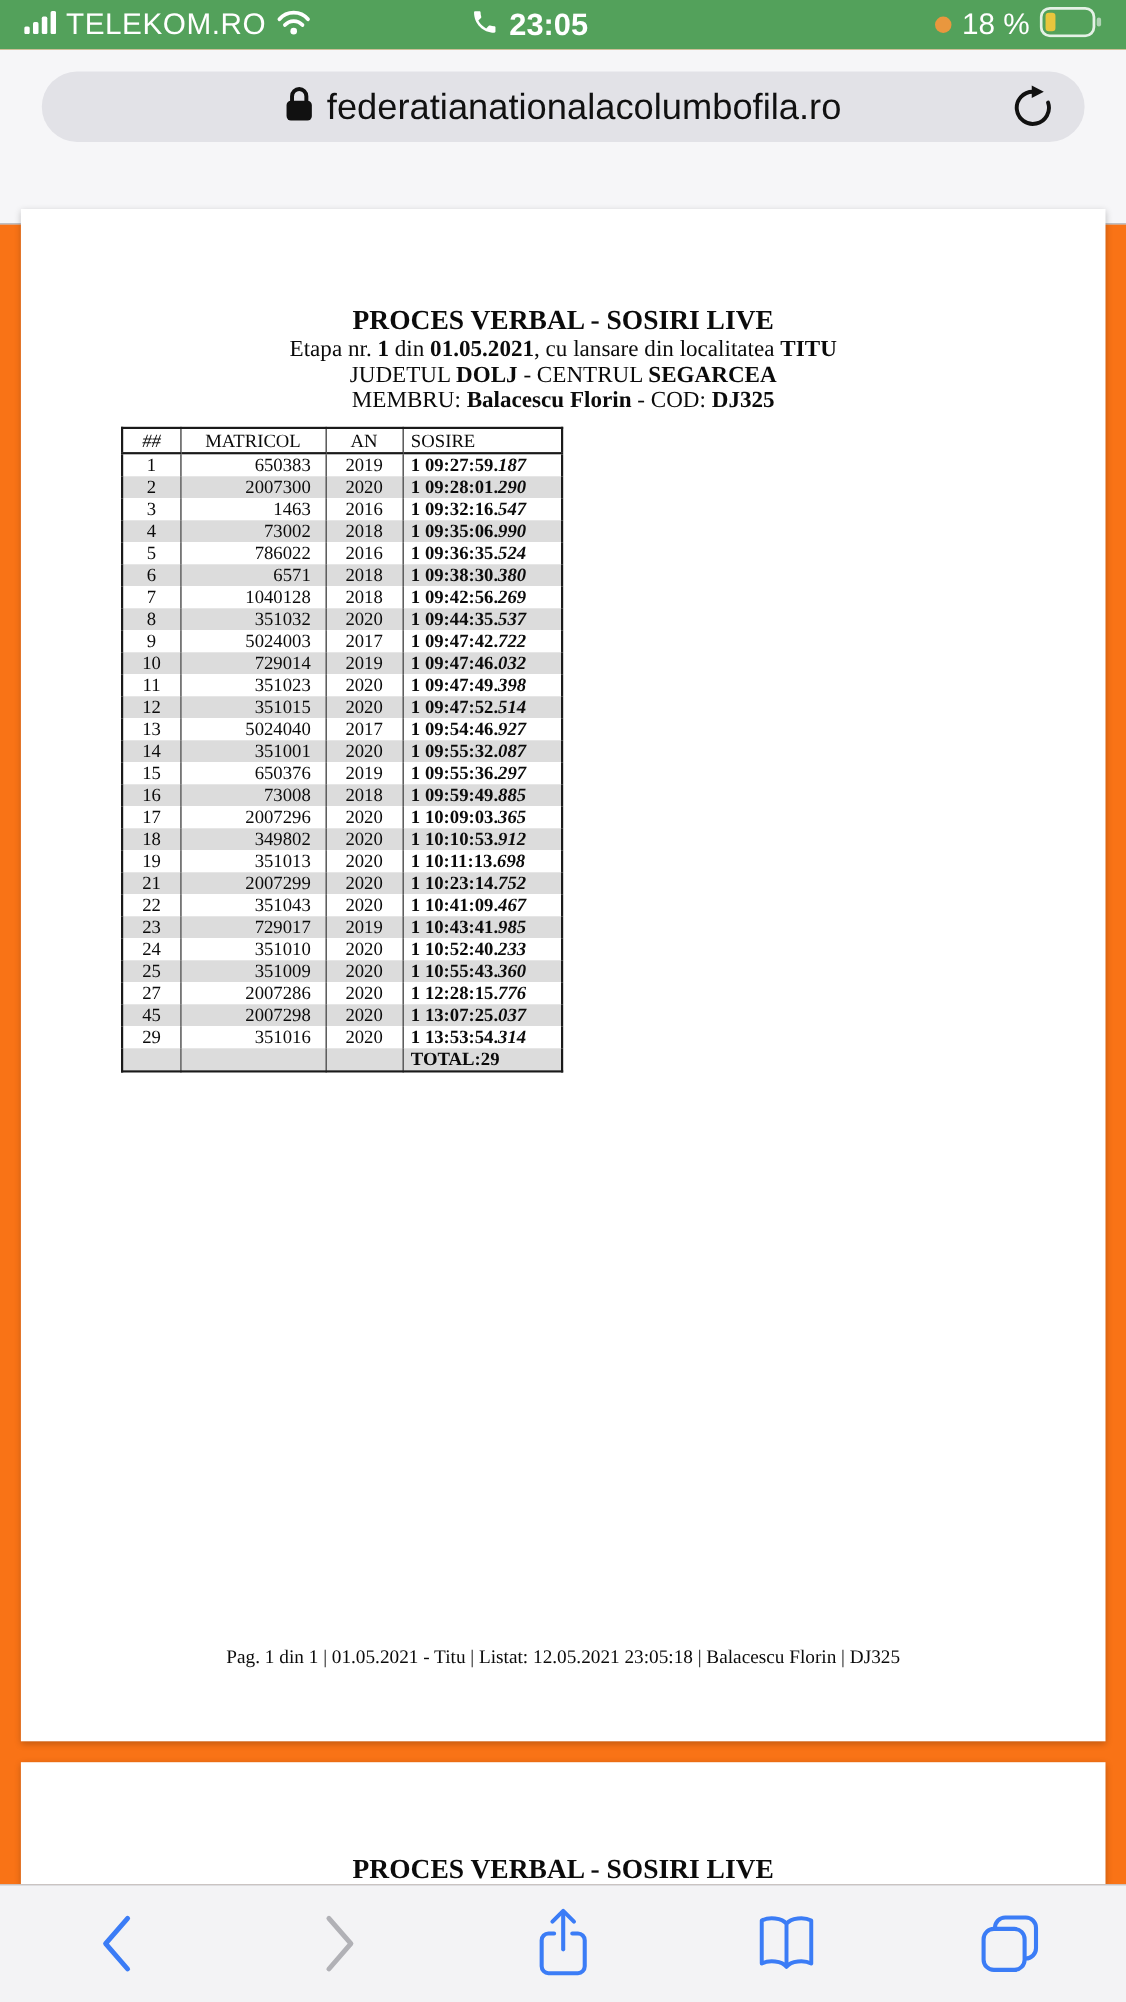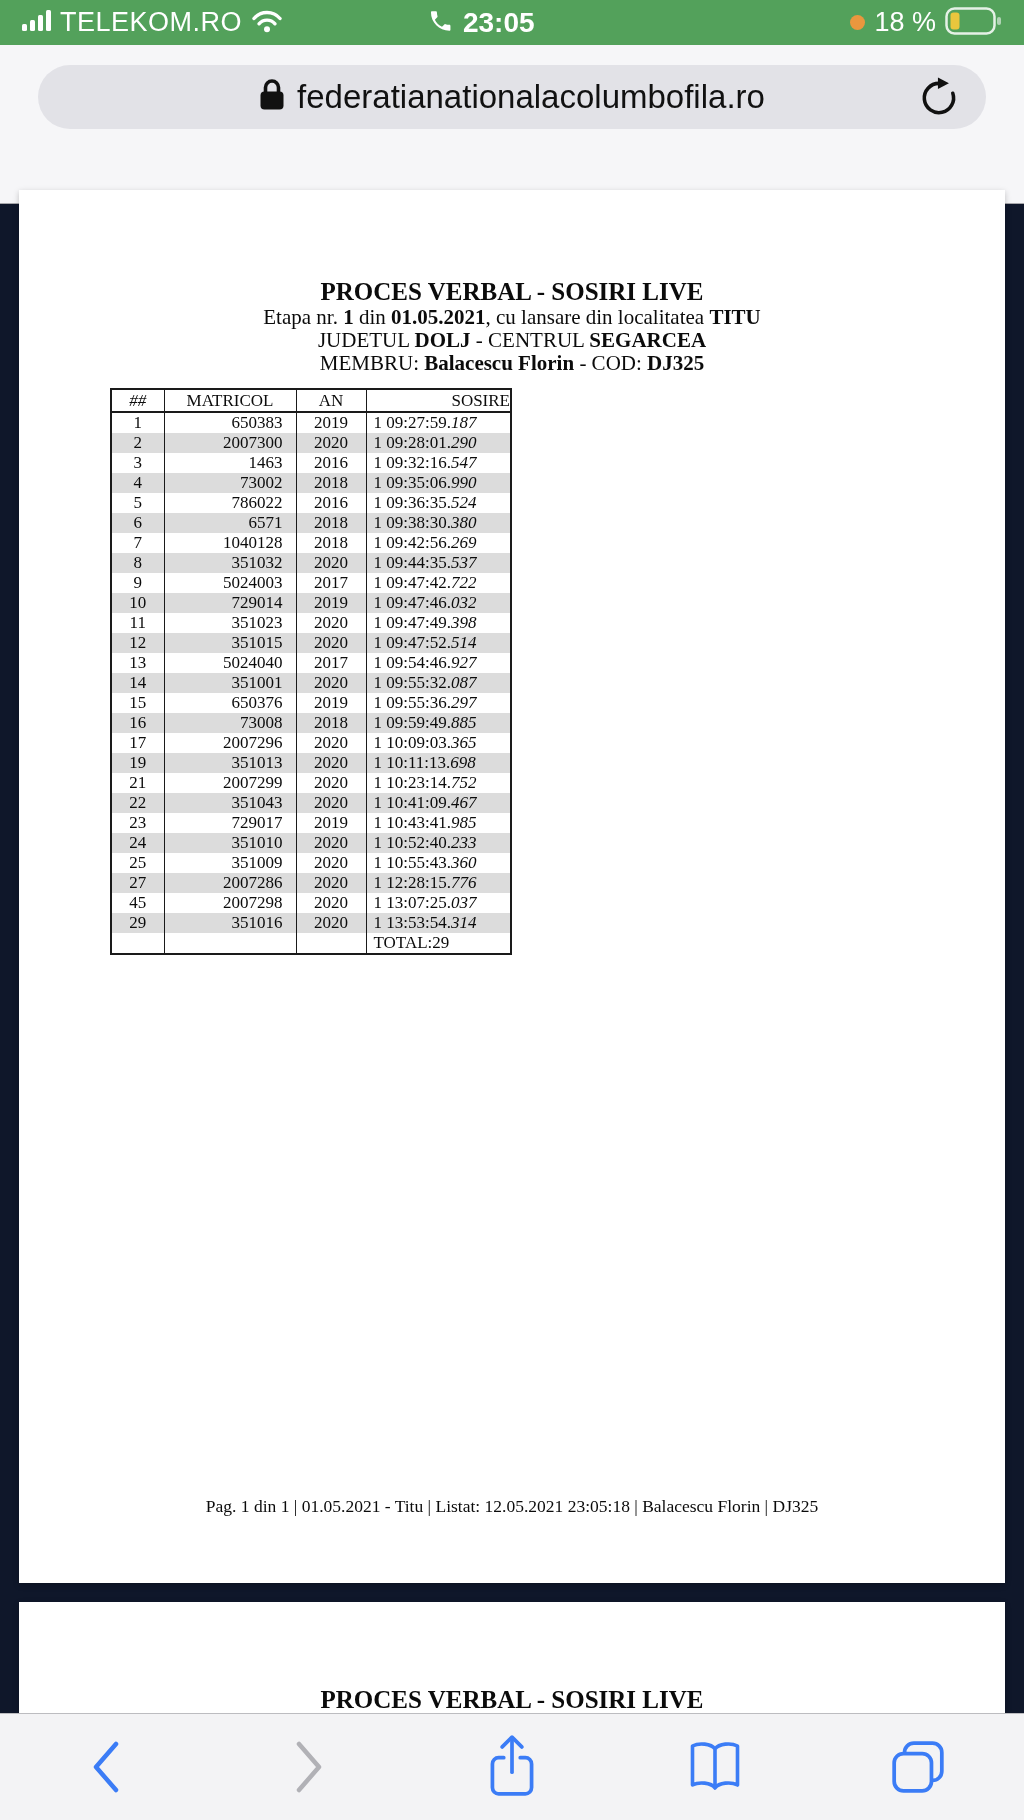--- a/index.html
+++ b/index.html
@@ -1,18 +1,18 @@
 <!DOCTYPE html>
 <html><head>
 <meta charset="utf-8">
 <style>
   * { margin:0; padding:0; box-sizing:border-box; }
   html,body { width:1024px; }
   body { font-family:"Liberation Sans", sans-serif; }
-  .phone { position:relative; width:1024px; height:1820px; background:#0f172a; overflow:hidden;padding-left:43px; }
+  .phone { position:relative; width:1024px; height:1820px; background:#f97316; overflow:hidden;padding-left:43px; }
 
   
   .status-bar { position:absolute; top:0; left:0; width:1024px; height:45px;
     background:#53a15b; color:#fff; display:flex; align-items:center;
     justify-content:space-between; padding:0 22px; }
   .sb-left, .sb-right { display:flex; align-items:center; gap:9px; }
   .sb-center { position:absolute; left:47%; transform:translateX(-50%); top:0; height:45px;
     display:flex; align-items:center; gap:9px; }
   .carrier { font-size:27px; font-weight:400; letter-spacing:.5px; }
   .sb-time { font-size:28px; font-weight:600; }
@@ -44,25 +44,25 @@
 
   
   table.results { position:absolute; top:198px; left:91px; border-collapse:collapse;
     border:2px solid #1a1a1a; font-family:"Liberation Serif","DejaVu Serif",serif;
     font-size:17px; color:#0b0b0b; table-layout:fixed; }
   .results th, .results td { border-left:1px solid #1a1a1a; border-right:1px solid #1a1a1a;
     padding:0; height:20px; overflow:hidden; white-space:nowrap; }
   .results th { height:23px; border-bottom:2px solid #1a1a1a; font-weight:normal;
     text-align:center; vertical-align:middle; }
   .results th.h-num { font-style:italic; }
-  .results th.h-sos { text-align:right; padding-left:7px; }
+  .results th.h-sos { text-align:left; padding-left:7px; }
   .results td.c-num { text-align:center; }
   .results td.c-mat { text-align:right; padding-right:13px; }
   .results td.c-an { text-align:center; }
-  .results td.c-sos { text-align:left; padding-left:7px; }
+  .results td.c-sos { text-align:left; padding-left:7px;font-weight:bold; }
   .results tbody tr:nth-child(even) { background:#dcdcdc; }
 
   .doc-footer { position:absolute; top:1306px; left:0; width:100%; text-align:center;
     font-size:17.5px; font-family:"Liberation Serif","DejaVu Serif",serif; color:#0b0b0b; }
 
   
   .toolbar { position:absolute; left:0; top:1713px; width:1024px; height:107px;
     background:#f3f3f5; border-top:1px solid #bcbcc0; display:flex;
     align-items:center; justify-content:space-between; padding:0 75px; z-index:5; }
   .tb-btn { width:62px; height:70px; background:none; border:none; display:flex;
@@ -251,20 +251,26 @@
             <td class="c-an">2018</td>
             <td class="c-sos">1 09:59:49.<i>885</i></td>
           </tr>
           <tr>
             <td class="c-num">17</td>
             <td class="c-mat">2007296</td>
             <td class="c-an">2020</td>
             <td class="c-sos">1 10:09:03.<i>365</i></td>
           </tr>
           <tr>
+            <td class="c-num">18</td>
+            <td class="c-mat">349802</td>
+            <td class="c-an">2020</td>
+            <td class="c-sos">1 10:10:53.<i>912</i></td>
+          </tr>
+          <tr>
             <td class="c-num">19</td>
             <td class="c-mat">351013</td>
             <td class="c-an">2020</td>
             <td class="c-sos">1 10:11:13.<i>698</i></td>
           </tr>
           <tr>
             <td class="c-num">21</td>
             <td class="c-mat">2007299</td>
             <td class="c-an">2020</td>
             <td class="c-sos">1 10:23:14.<i>752</i></td>

